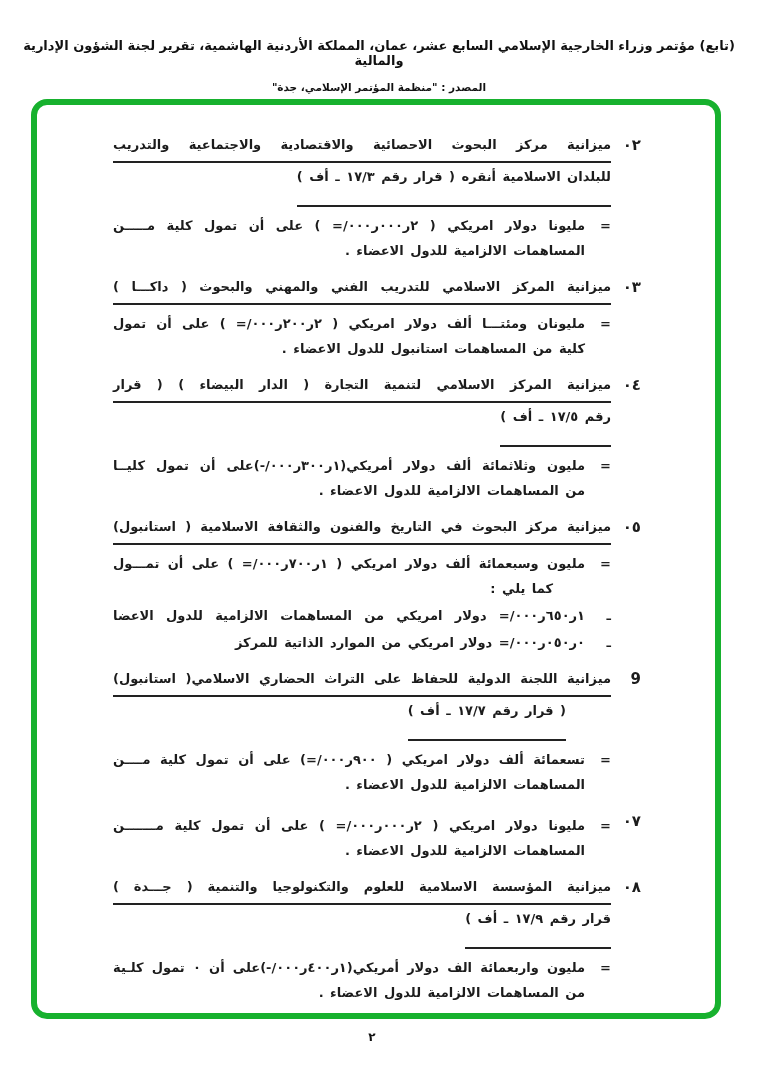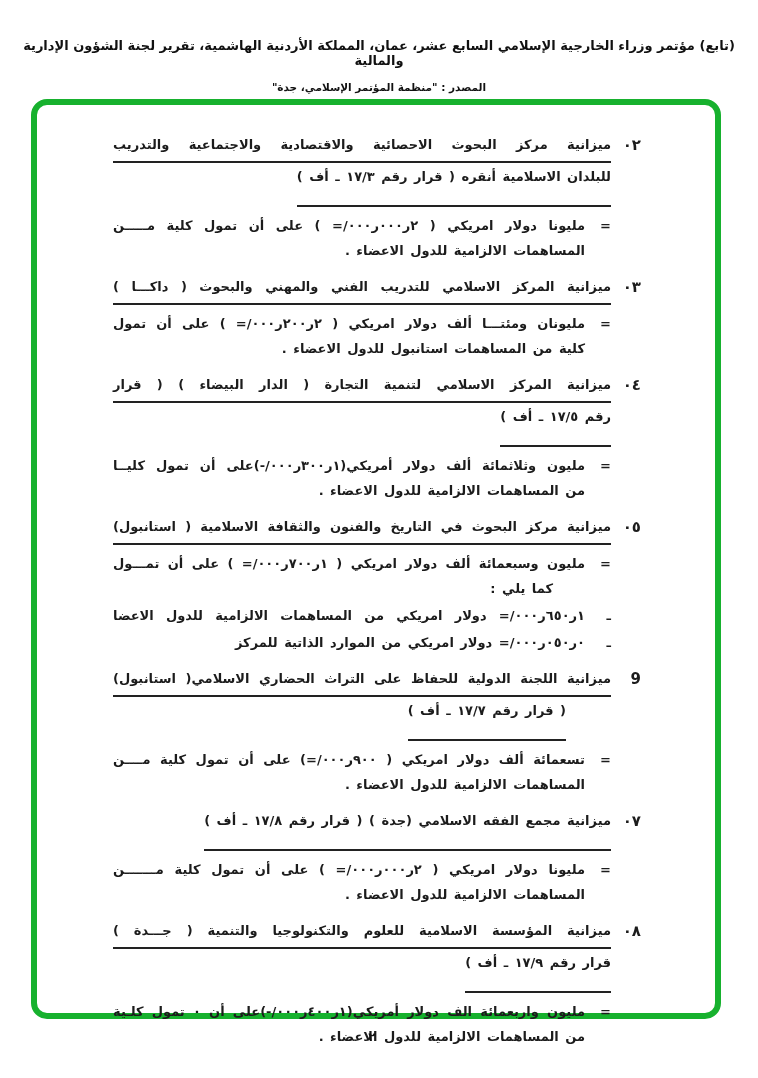--- a/index.html
+++ b/index.html
@@ -179,23 +179,20 @@
               <div class="line just">تسعمائة ألف دولار امريكي ( ٩٠٠ر٠٠٠/=) على أن تمول كلية مــــن</div>
               <div class="line">المساهمات الالزامية للدول الاعضاء .</div>
             </div>
           </div>
         </div>
       </section>
 
       <section class="item">
         <div class="num">٠٧</div>
         <div class="ibody">
-          <div class="title">
-            <div class="line"><span class="u-text">ميزانية مجمع الفقه الاسلامي (جدة ) ( قرار رقم ١٧/٨ ـ أف )</span></div>
-          </div>
           <div class="para">
             <div class="eq">=</div>
             <div class="ptext">
               <div class="line just">مليونا دولار امريكي ( ٢ر٠٠٠ر٠٠٠/= ) على أن تمول كلية مـــــــن</div>
               <div class="line">المساهمات الالزامية للدول الاعضاء .</div>
             </div>
           </div>
         </div>
       </section>
 

